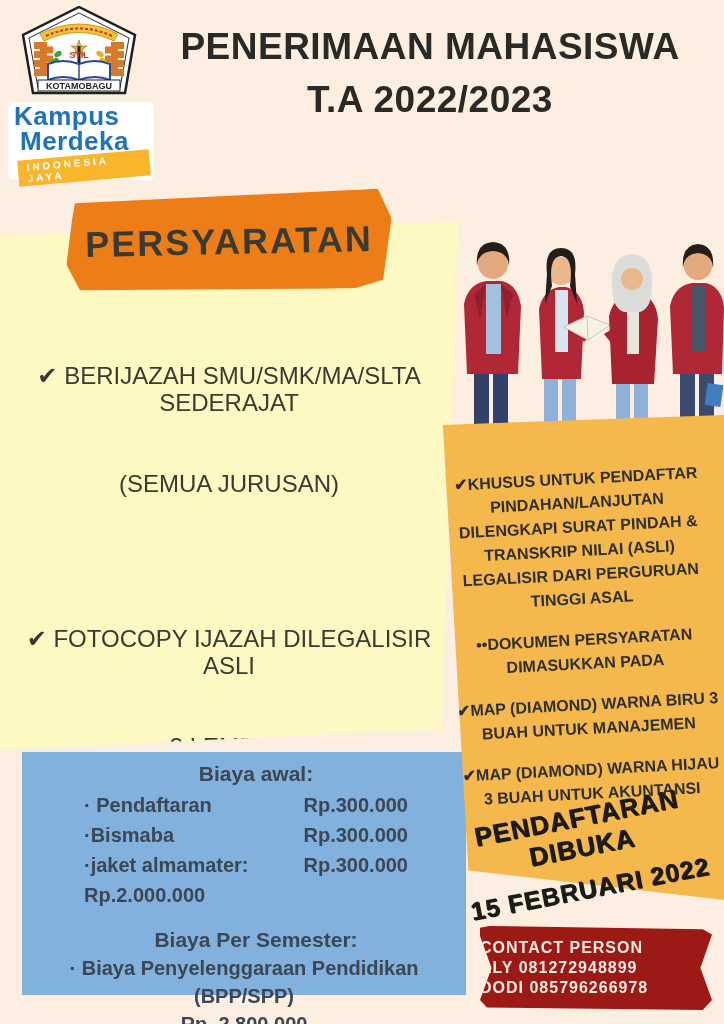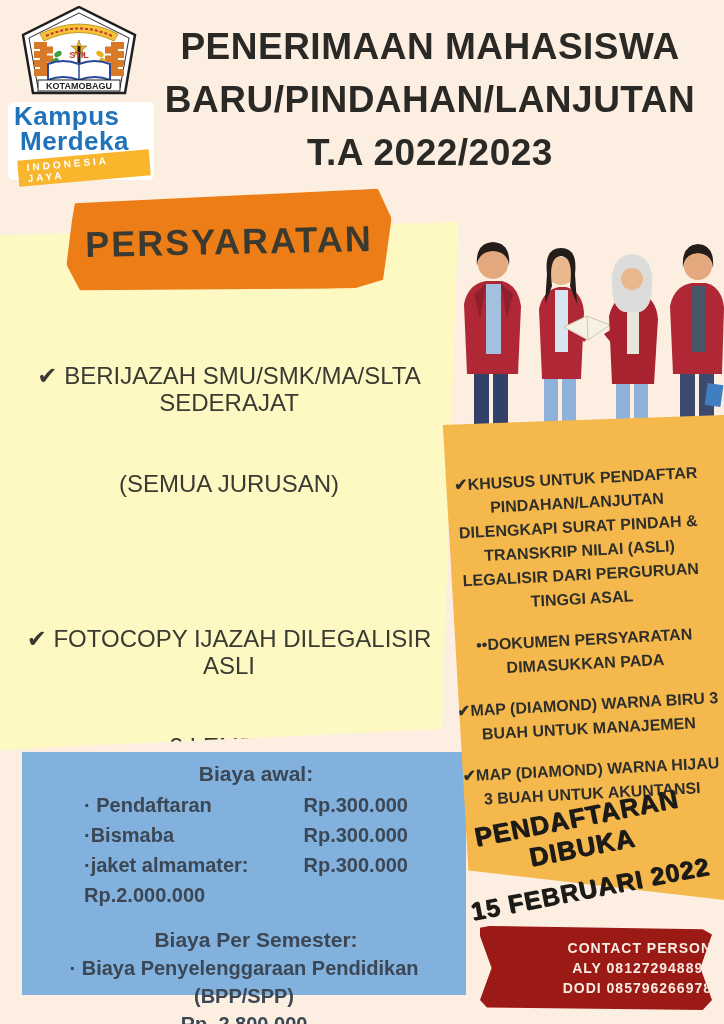--- a/index.html
+++ b/index.html
@@ -77,22 +77,22 @@
     font-weight:bold; color:#1d1b17; letter-spacing:1px;
     text-shadow:1px 1px 0 #1d1b17;
   }
   .open-note .l1 { font-size:26px; line-height:30px; }
   .open-note .l2 { font-size:25px; line-height:30px; margin-top:12px; }
   
   .ribbon {
     position:absolute; left:480px; top:926px; width:232px; height:84px; z-index:4;
     background:#9c1a16;
     clip-path:polygon(0% 2%, 4% 0%, 96% 4%, 100% 10%, 95% 50%, 100% 88%, 96% 100%, 3% 97%, 0% 88%, 5% 50%, 0% 12%);
-    display:flex; flex-direction:column; align-items:flex-end; justify-content:center;
-    color:#f7ece2; font-weight:bold; font-size:14px; line-height:20px; letter-spacing:1px;
+    display:flex; flex-direction:column; align-items:flex-start; justify-content:center;
+    color:#f7ece2; font-weight:bold; font-size:16px; line-height:20px; letter-spacing:1px;
     text-align:center;
   }
 </style>
 </head>
 <body>
 
 <div class="poster">
 
   <svg class="school-logo" viewBox="0 0 122 100">
     <polygon points="61,1 117,29 107,87 15,87 5,29" fill="#ffffff" stroke="#1f1f1f" stroke-width="2.5"></polygon>
@@ -147,21 +147,20 @@
   </svg>
 
   <div class="km-logo">
     <div class="km-word">Kampus</div>
     <div class="km-word m2">Merdeka</div>
     <div class="km-banner">INDONESIA JAYA</div>
   </div>
 
   <div class="title">
     <div>PENERIMAAN MAHASISWA</div>
-    <div>BARU/PINDAHAN/LANJUTAN</div>
     <div>T.A 2022/2023</div>
   </div>
 
   <div class="pers-banner">
     <span class="txt">PERSYARATAN</span>
   </div>
 
   <div class="green-box">
     <div class="req-item">
       <div><span>✔</span> <span>BERIJAZAH SMU/SMK/MA/SLTA SEDERAJAT</span></div>

